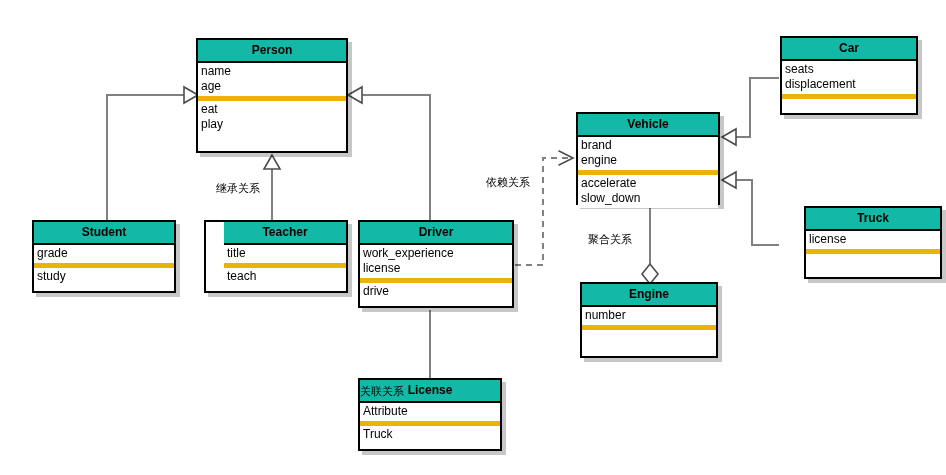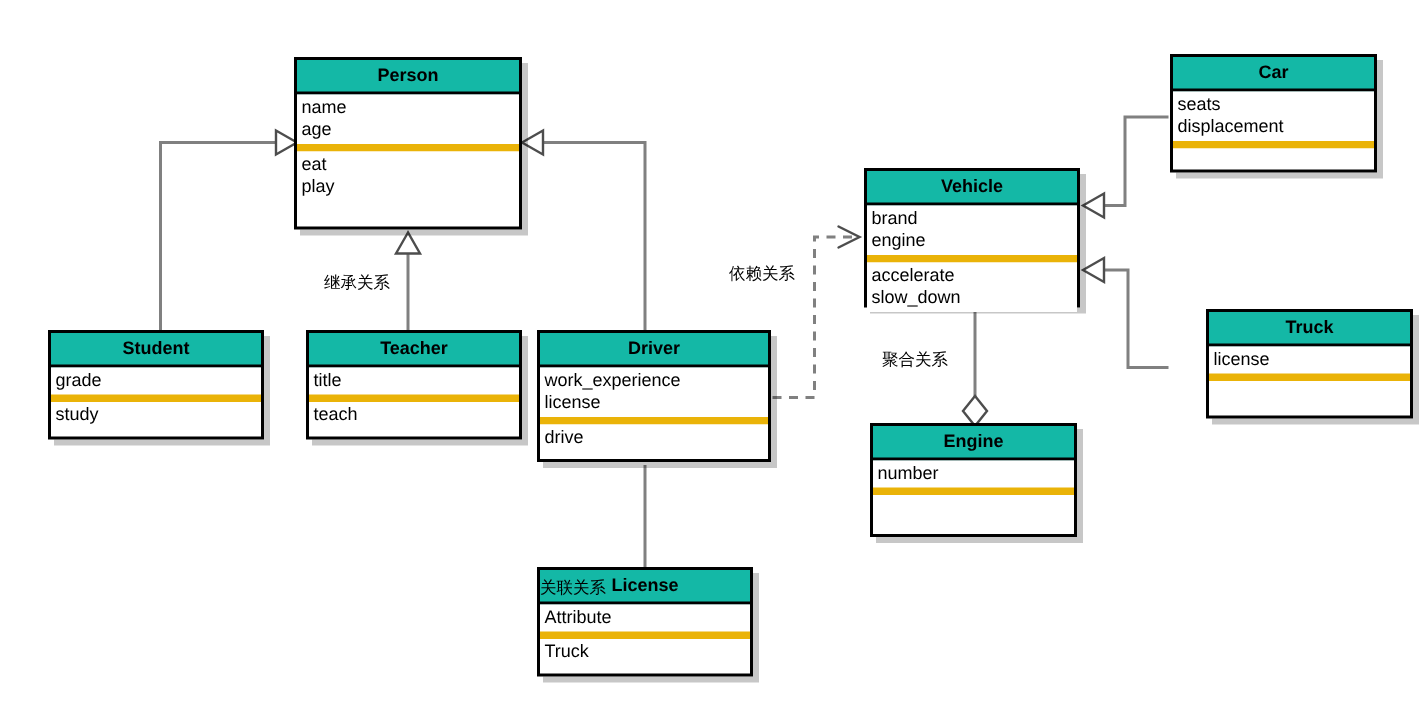--- a/index.html
+++ b/index.html
@@ -119,21 +119,21 @@
     </div>
     <div class="uml-class" style="left: 32px; top: 220px; width: 144px; height: 73px;">
       <div class="uml-title">Student</div>
       <div class="uml-attrs">
         <div class="uml-row">grade</div>
       </div>
       <div class="uml-ops">
         <div class="uml-row">study</div>
       </div>
     </div>
-    <div class="uml-class" style="left: 204px; top: 220px; width: 144px; height: 73px;">
+    <div class="uml-class" style="left: 204px; top: 220px; width: 144px; height: 73px; padding-left: 18px;">
       <div class="uml-title">Teacher</div>
       <div class="uml-attrs">
         <div class="uml-row">title</div>
       </div>
       <div class="uml-ops">
         <div class="uml-row">teach</div>
       </div>
     </div>
     <div class="uml-class" style="left: 358px; top: 220px; width: 156px; height: 88px;">
       <div class="uml-title">Driver</div>

